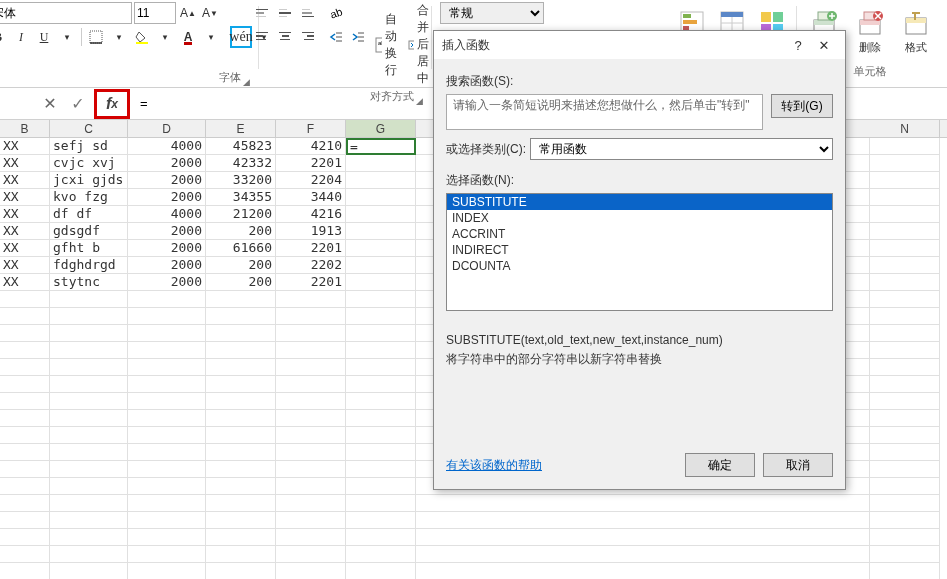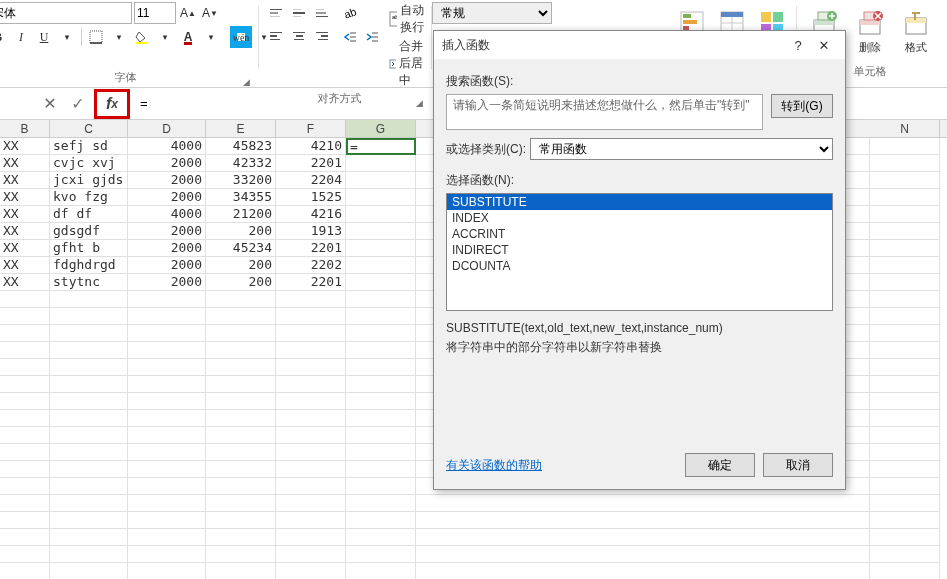--- a/index.html
+++ b/index.html
@@ -2,21 +2,21 @@
 <html><head>
 <meta charset="utf-8">
 <style>
 * { box-sizing: border-box; margin: 0; padding: 0; font-family: "Microsoft YaHei", Arial, sans-serif; }
 body { background: #fff; width: 947px; height: 579px; overflow: hidden; position: relative; font-size: 12px; color: #333; }
 
 .ribbon { height: 88px; background: #fff; border-bottom: 1px solid #d0d0d0; display: flex; padding: 2px 4px 0 4px; }
 .ribbon-inner { display: flex; width: 100%; }
 .group { display: flex; flex-direction: column; align-items: center; padding: 0 6px; position: relative; }
 .group-sep { width: 1px; background: #e0e0e0; margin: 4px 0 18px 0; }
-.group-label { font-size: 11px; color: #666; text-align: center; padding: 2px 0; }
+.group-label { font-size: 11px; color: #666; text-align: right; padding: 2px 0; }
 .group-content { flex: 1; display: flex; flex-direction: column; gap: 2px; }
 
 .font-row1 { display: flex; gap: 2px; align-items: center; }
 .font-name { width: 145px; height: 22px; border: 1px solid #b0b0b0; font-size: 12px; padding: 0 4px; }
 .font-size { width: 42px; height: 22px; border: 1px solid #b0b0b0; font-size: 12px; padding: 0 2px; text-align: left; }
 .btn-sm { width: 20px; height: 20px; display: inline-flex; align-items: center; justify-content: center; cursor: pointer; font-size: 12px; }
 
 .font-row2 { display: flex; gap: 1px; align-items: center; }
 .fmt-btn { width: 22px; height: 22px; display: inline-flex; align-items: center; justify-content: center; cursor: pointer; font-family: "Times New Roman", serif; }
 .launcher { font-size: 9px; color: #777; cursor: pointer; align-self: flex-end; margin: 0 2px; }
@@ -50,21 +50,21 @@
 .dlg-title { height: 28px; background: #fff; display: flex; align-items: center; padding: 0 8px; font-size: 12px; }
 .dlg-title-text { flex: 1; }
 .dlg-close, .dlg-help { width: 26px; height: 22px; display: flex; align-items: center; justify-content: center; cursor: pointer; font-family: Arial; font-size: 13px; }
 .dlg-body { flex: 1; padding: 10px 12px; display: flex; flex-direction: column; font-size: 12px; }
 .dlg-label { margin: 4px 0; }
 .search-row { display: flex; gap: 8px; margin-bottom: 8px; }
 .search-input { flex: 1; height: 36px; border: 1px solid #aaa; padding: 2px 6px; color: #666; background: #fff; font-size: 12px; }
 .goto-btn { width: 62px; height: 24px; border: 1px solid #888; background: #e1e1e1; cursor: pointer; font-size: 12px; align-self: flex-start; }
 .cat-row { display: flex; align-items: center; gap: 4px; margin-bottom: 8px; }
 .cat-select { flex: 1; height: 22px; border: 1px solid #888; background: #fff; padding: 0 4px; font-size: 12px; }
-.fn-list { border: 1px solid #888; background: #fff; height: 118px; overflow-y: scroll; margin-bottom: 8px; }
+.fn-list { border: 1px solid #888; background: #fff; height: 118px; overflow-y: scroll; margin-bottom: 20px; }
 .fn-item { padding: 1px 5px; font-size: 12px; cursor: pointer; }
 .fn-item.sel { background: #0a64c8; color: #fff; }
 .fn-sig { font-size: 12px; margin: 2px 0; }
 .fn-desc { font-size: 12px; margin: 2px 0 8px 0; }
 .dlg-footer { display: flex; align-items: center; padding: 8px 12px 12px 12px; gap: 8px; }
 .help-link { color: #0066cc; text-decoration: underline; cursor: pointer; font-size: 12px; flex: 1; }
 .dlg-btn { width: 70px; height: 24px; border: 1px solid #888; background: #e1e1e1; cursor: pointer; font-size: 12px; }
 
 svg { display: block; }
 </style>
@@ -100,21 +100,21 @@
                 <path d="M4 2 L10 8 L5 12 L1 7 Z" fill="none" stroke="#555"></path>
                 <rect x="1" y="12" width="12" height="2" fill="#ffff00"></rect>
               </svg>
           </span>
           <span class="fmt-btn" style="font-size:9px">▾</span>
           <span class="fmt-btn">
             <span style="font-weight:bold;position:relative">A<span style="position:absolute;left:0;bottom:-1px;width:100%;height:3px;background:#c00000"></span></span>
           </span>
           <span class="fmt-btn" style="font-size:9px">▾</span>
           <span style="width:6px"></span>
-          <span class="fmt-btn" style="font-size:10px;border:7px solid #0ea5e9">wén</span>
+          <span class="fmt-btn" style="font-size:14px;border:2px solid #0ea5e9">wén</span>
           <span class="fmt-btn" style="font-size:9px">▾</span>
         </div>
       </div>
       <div style="display:flex;width:100%;align-items:center">
         <span class="group-label" style="flex:1">字体</span>
         <span class="launcher">◢</span>
       </div>
     </div>
     <div class="group-sep"></div>
 
@@ -182,21 +182,21 @@
             <span class="fmt-btn">
               <svg width="14" height="14">
                   <path d="M2 4 L6 7 L2 10" fill="none" stroke="#0070c0" stroke-width="1.5"></path>
                   <line x1="7" y1="3" x2="13" y2="3" stroke="#555"></line>
                   <line x1="7" y1="7" x2="13" y2="7" stroke="#555"></line>
                   <line x1="7" y1="11" x2="13" y2="11" stroke="#555"></line>
                 </svg>
             </span>
           </div>
         </div>
-        <div style="display:flex;flex-direction:column;gap:2px;font-size:12px">
+        <div style="display:flex;flex-direction:row;gap:2px;font-size:12px">
           <div style="display:flex;align-items:center;gap:3px;cursor:pointer">
             <svg width="16" height="16">
                 <rect x="1" y="1" width="14" height="14" fill="none" stroke="#888"></rect>
                 <text x="3" y="8" font-size="6">ab</text>
                 <path d="M11 9 L11 12 L8 12" fill="none" stroke="#0070c0"></path>
               </svg>
             <span>自动换行</span>
           </div>
           <div style="display:flex;align-items:center;gap:3px;cursor:pointer">
             <svg width="16" height="16">
@@ -209,21 +209,21 @@
       </div>
       <div style="display:flex;width:100%;align-items:center">
         <span class="group-label" style="flex:1">对齐方式</span>
         <span class="launcher">◢</span>
       </div>
     </div>
     <div class="group-sep"></div>
 
     <div class="group" style="width:120px">
       <div class="group-content">
-        <select class="select-box" style="width:120px">
+        <select class="select-box" style="width:104px">
           <option>常规</option>
         </select>
       </div>
       <div class="group-label">&nbsp;</div>
     </div>
 
     <div style="flex:1"></div>
 
     <div class="group">
       <div style="display:flex;gap:4px;align-items:flex-start">
@@ -343,21 +343,21 @@
         <div class="cell num" style="width: 70px;">2204</div>
         <div class="cell " style="width: 70px;"></div>
         <div class="cell " style="width: 454px;"></div>
         <div class="cell " style="width: 70px;"></div>
       </div>
       <div class="row">
         <div class="cell " style="width: 50px;">XX</div>
         <div class="cell " style="width: 78px;">kvo fzg</div>
         <div class="cell num" style="width: 78px;">2000</div>
         <div class="cell num" style="width: 70px;">34355</div>
-        <div class="cell num" style="width: 70px;">1525</div>
+        <div class="cell num" style="width: 70px;">3440</div>
         <div class="cell " style="width: 70px;"></div>
         <div class="cell " style="width: 454px;"></div>
         <div class="cell " style="width: 70px;"></div>
       </div>
       <div class="row">
         <div class="cell " style="width: 50px;">XX</div>
         <div class="cell " style="width: 78px;">df df</div>
         <div class="cell num" style="width: 78px;">4000</div>
         <div class="cell num" style="width: 70px;">21200</div>
         <div class="cell num" style="width: 70px;">4216</div>
@@ -372,21 +372,21 @@
         <div class="cell num" style="width: 70px;">200</div>
         <div class="cell num" style="width: 70px;">1913</div>
         <div class="cell " style="width: 70px;"></div>
         <div class="cell " style="width: 454px;"></div>
         <div class="cell " style="width: 70px;"></div>
       </div>
       <div class="row">
         <div class="cell " style="width: 50px;">XX</div>
         <div class="cell " style="width: 78px;">gfht b</div>
         <div class="cell num" style="width: 78px;">2000</div>
-        <div class="cell num" style="width: 70px;">45234</div>
+        <div class="cell num" style="width: 70px;">61660</div>
         <div class="cell num" style="width: 70px;">2201</div>
         <div class="cell " style="width: 70px;"></div>
         <div class="cell " style="width: 454px;"></div>
         <div class="cell " style="width: 70px;"></div>
       </div>
       <div class="row">
         <div class="cell " style="width: 50px;">XX</div>
         <div class="cell " style="width: 78px;">fdghdrgd</div>
         <div class="cell num" style="width: 78px;">2000</div>
         <div class="cell num" style="width: 70px;">200</div>

